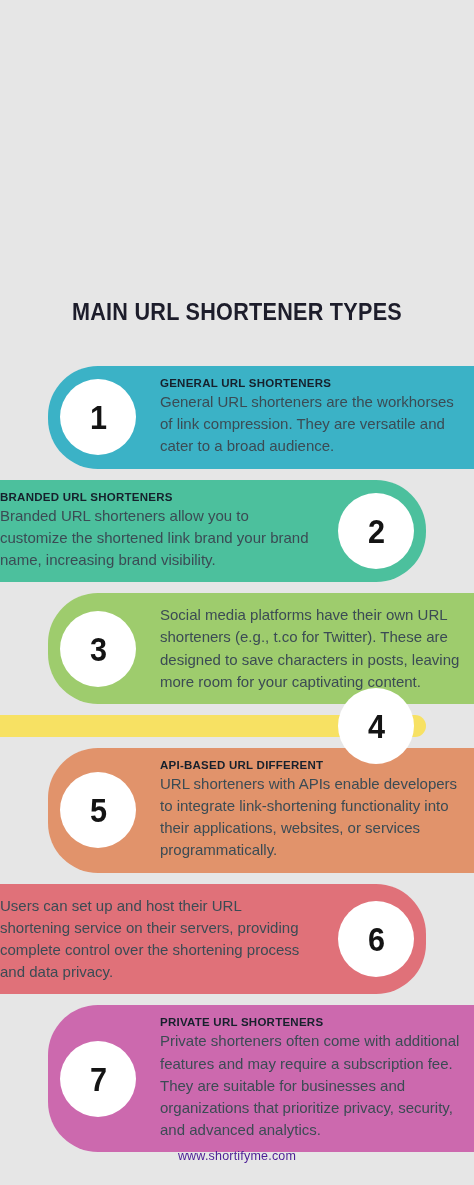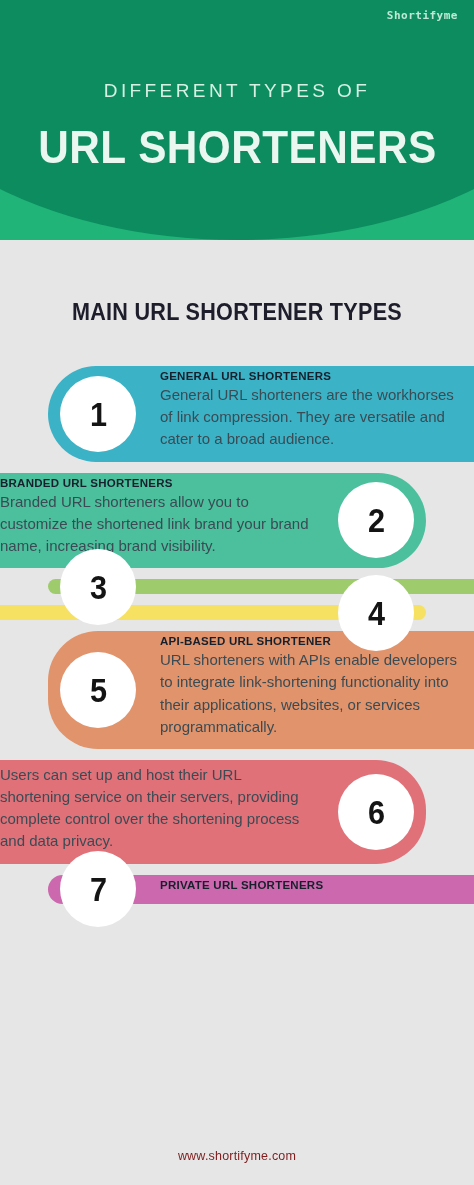--- a/index.html
+++ b/index.html
@@ -118,21 +118,21 @@
     font-size:34px;
     font-weight:bold;
     color:#141414;
     font-family:"Liberation Sans Narrow","Liberation Sans", sans-serif;
     transform:scaleX(0.9);
     line-height:1;
   }
   .content {
     position:relative;
     z-index:2;
-    padding-top:4px;
+    padding-top:11px;
     padding-bottom:11px;
   }
   .row.left-circle .content {
     margin-left:160px;
     margin-right:14px;
   }
   .row.right-circle .content {
     margin-right:162px;
   }
   .row-title {
@@ -148,40 +148,29 @@
     color:#3b4b54;
   }
 
   
   .footer {
     position:absolute;
     bottom:22px; left:0;
     width:474px;
     text-align:center;
     font-size:12.5px;
-    color:#7f1d1d;
+    color:#4c1d95;
     letter-spacing:0.2px;
   }
 </style>
 </head>
 <body>
 
 <div id="infographic">
 
-  <div class="header">
-    <div class="header-band"></div>
-    <div class="header-ellipse"></div>
-    <div class="logo">
-      <span>Shortifyme</span>
-    </div>
-    <div class="header-text">
-      <div class="eyebrow">DIFFERENT TYPES OF</div>
-      <div class="big-title">URL SHORTENERS</div>
-    </div>
-  </div>
 
   <div class="section-heading">MAIN URL SHORTENER TYPES</div>
 
   <div class="rows" id="rows-container">
       <div class="row left-circle">
         <div class="bar" style="background: rgb(59, 178, 198);"></div>
         <div class="circle">
           <span class="num">1</span>
         </div>
         <div class="content">
@@ -198,55 +187,57 @@
           <div class="row-title">BRANDED URL SHORTENERS</div>
           <div class="row-body">Branded URL shorteners allow you to customize the shortened link brand your brand name, increasing brand visibility.</div>
         </div>
       </div>
       <div class="row left-circle">
         <div class="bar" style="background: rgb(158, 204, 109);"></div>
         <div class="circle">
           <span class="num">3</span>
         </div>
         <div class="content">
+          <div class="row-body">Social media platforms have their own URL shorteners (e.g., t.co for Twitter). These are designed to save characters in posts, leaving more room for your captivating content.</div>
         </div>
       </div>
       <div class="row right-circle">
         <div class="bar" style="background: rgb(247, 225, 99);"></div>
         <div class="circle">
           <span class="num">4</span>
         </div>
         <div class="content">
         </div>
       </div>
       <div class="row left-circle">
         <div class="bar" style="background: rgb(225, 147, 107);"></div>
         <div class="circle">
           <span class="num">5</span>
         </div>
         <div class="content">
-          <div class="row-title">API-BASED URL SHORTENER</div>
+          <div class="row-title">API-BASED URL DIFFERENT</div>
           <div class="row-body">URL shorteners with APIs enable developers to integrate link-shortening functionality into their applications, websites, or services programmatically.</div>
         </div>
       </div>
       <div class="row right-circle">
         <div class="bar" style="background: rgb(224, 113, 121);"></div>
         <div class="circle">
           <span class="num">6</span>
         </div>
         <div class="content">
           <div class="row-body">Users can set up and host their URL shortening service on their servers, providing complete control over the shortening process and data privacy.</div>
         </div>
       </div>
       <div class="row left-circle">
         <div class="bar" style="background: rgb(204, 105, 174);"></div>
         <div class="circle">
           <span class="num">7</span>
         </div>
         <div class="content">
           <div class="row-title">PRIVATE URL SHORTENERS</div>
+          <div class="row-body">Private shorteners often come with additional features and may require a subscription fee. They are suitable for businesses and organizations that prioritize privacy, security, and advanced analytics.</div>
         </div>
       </div>
     </div>
 
   <div class="footer">www.shortifyme.com</div>
 
 </div>
 
 </body></html>

